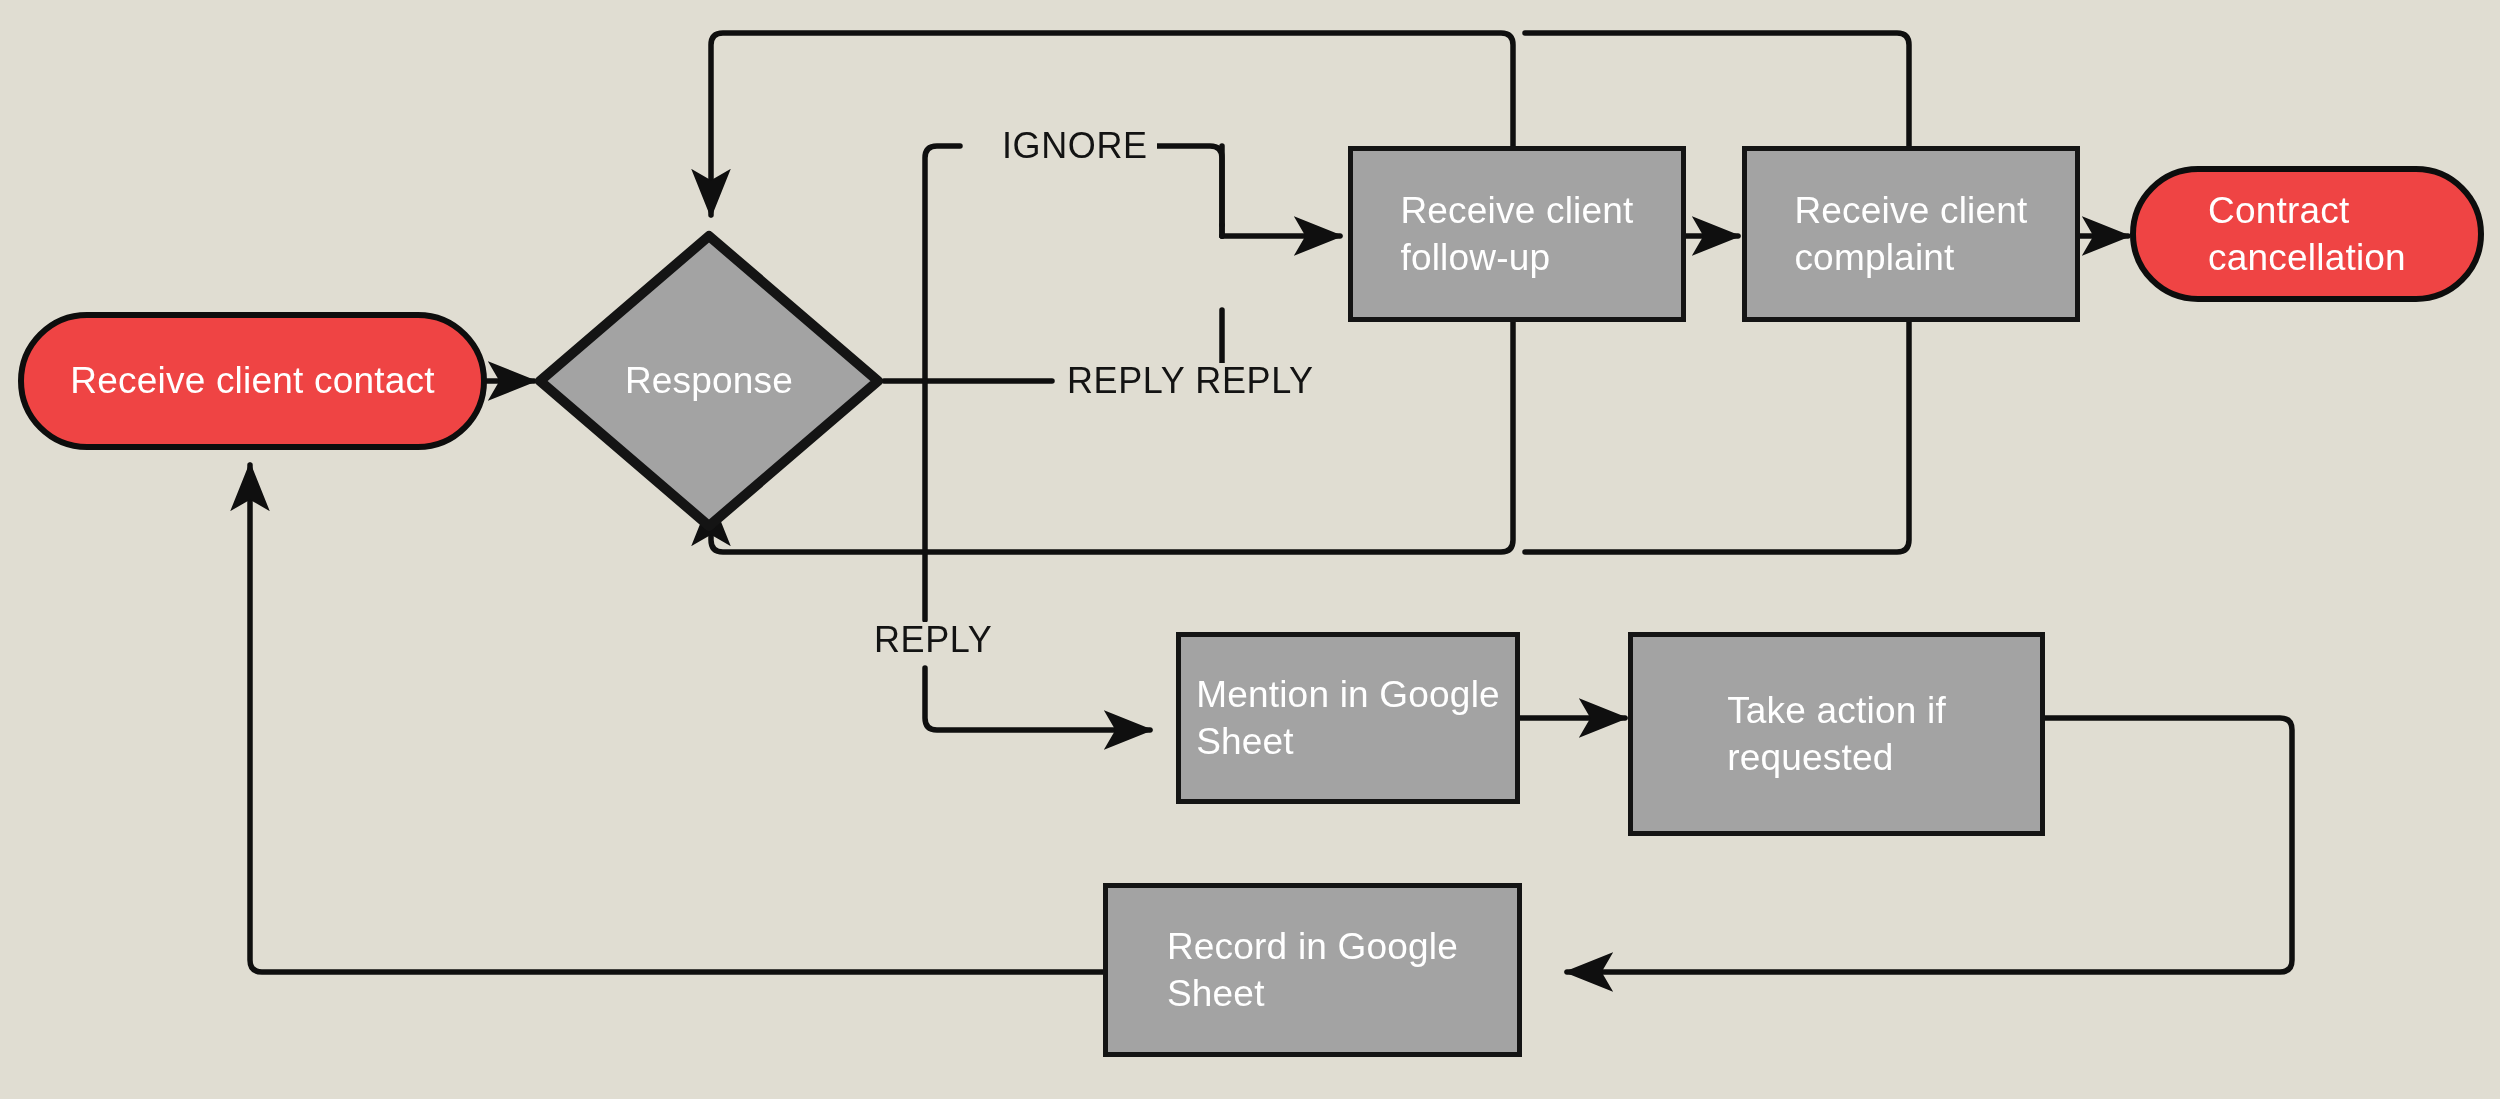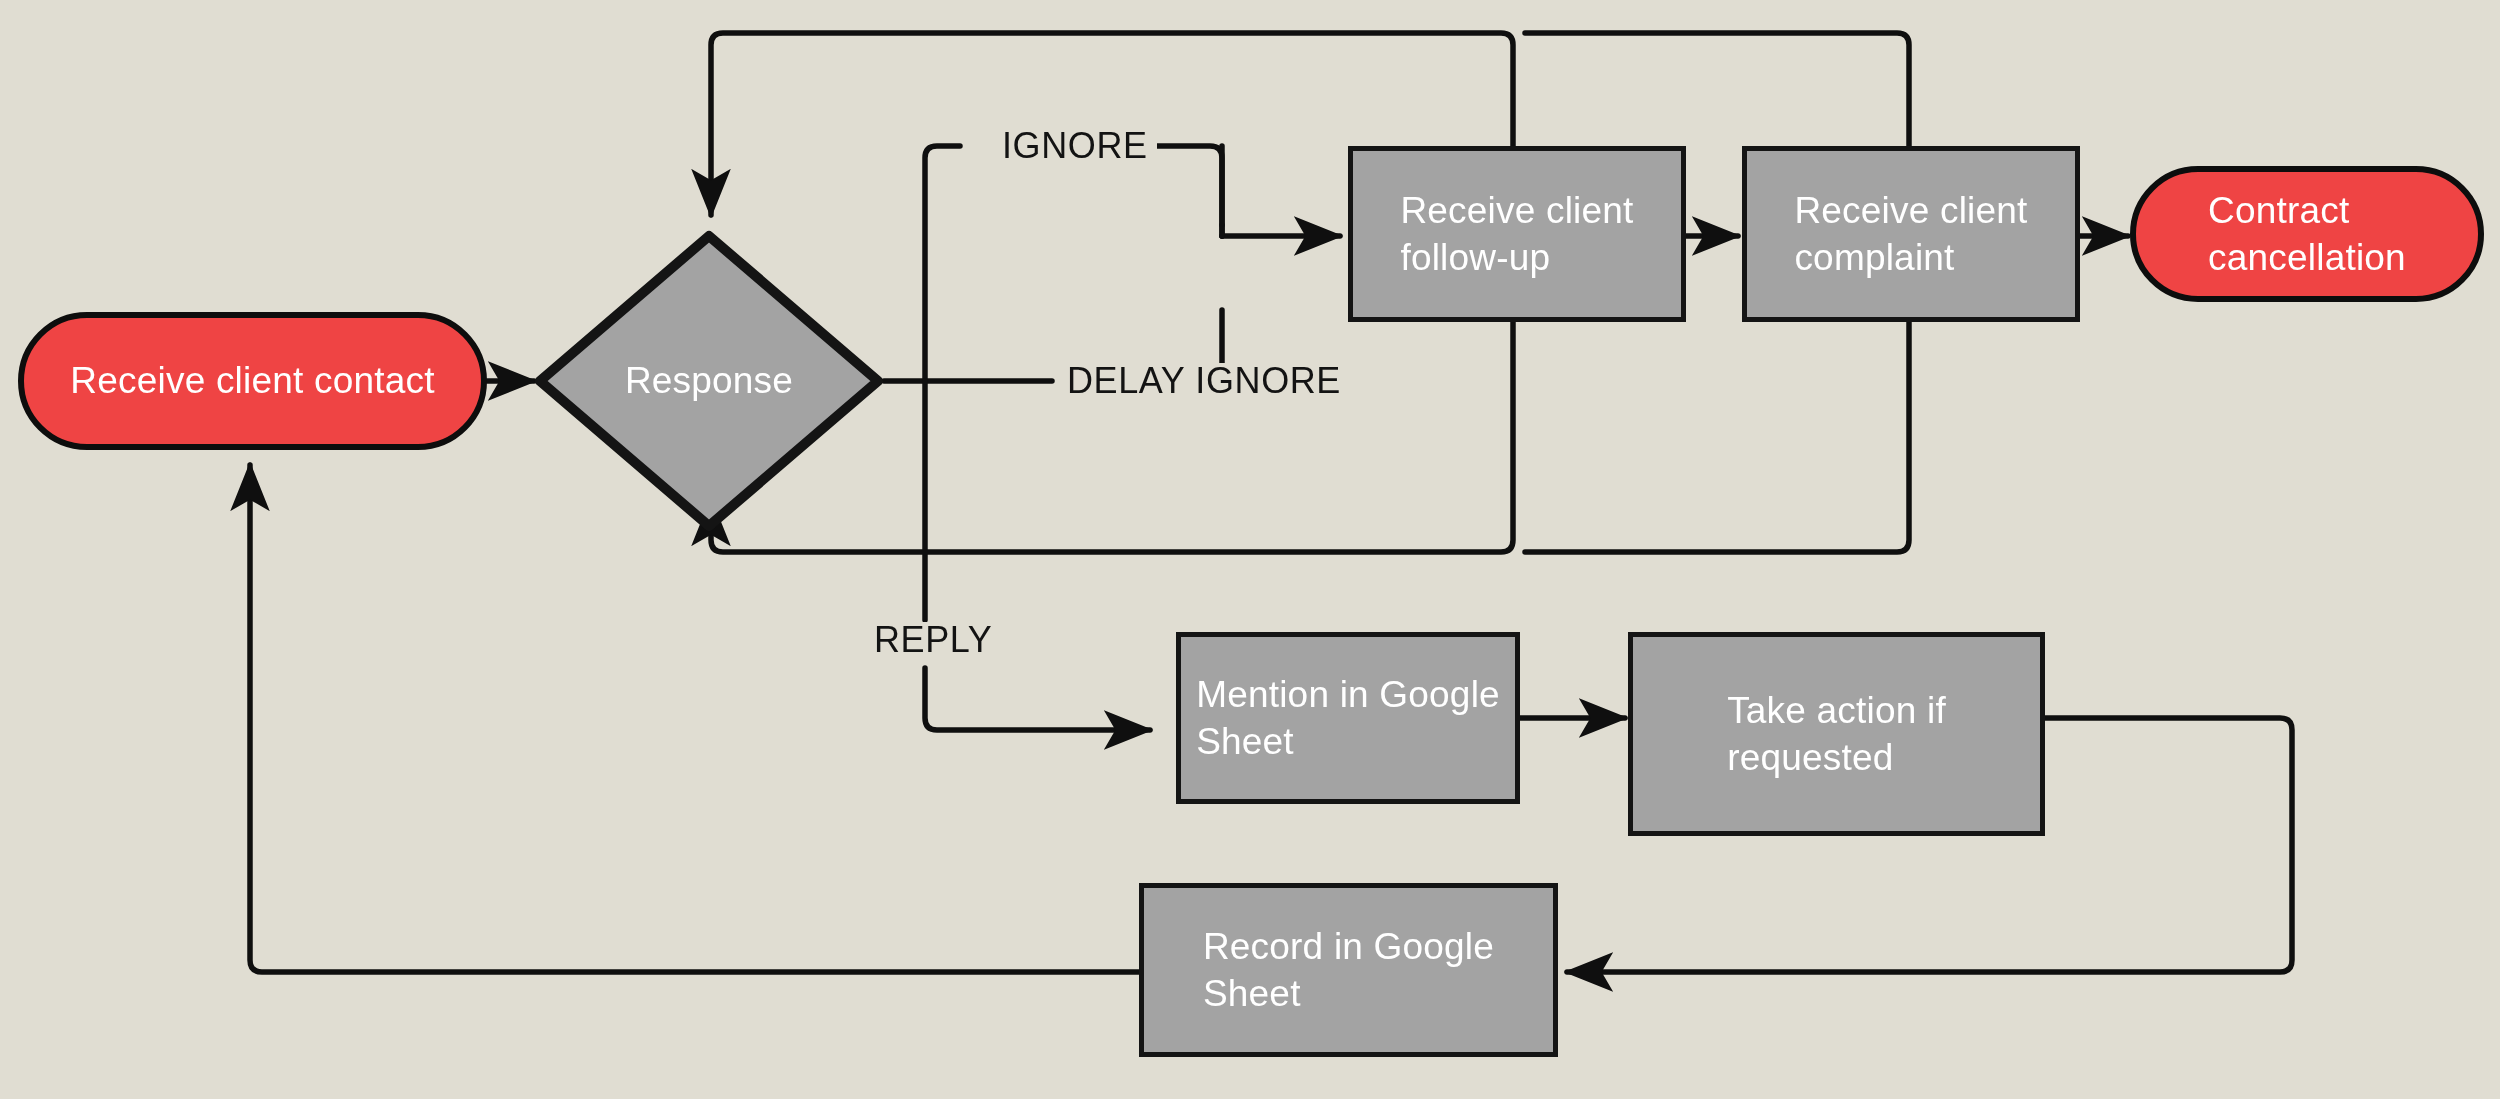--- a/index.html
+++ b/index.html
@@ -130,24 +130,24 @@
   <div class="node rect" style="left:1176px;top:632px;width:344px;height:172px;">
     <span>Mention in Google
 Sheet</span>
   </div>
 
   <div class="node rect" style="left:1628px;top:632px;width:417px;height:204px;">
     <span>Take action if
 requested</span>
   </div>
 
-  <div class="node rect" style="left:1139px;top:883px;width:419px;height:174px;">
+  <div class="node rect" style="left:1103px;top:883px;width:419px;height:174px;">
     <span>Record in Google
 Sheet</span>
   </div>
 
   <div class="edge-label" style="left:993px;top:128px;">IGNORE</div>
 
-  <div class="edge-label" style="left:1058px;top:363px;">DELAY IGNORE</div>
+  <div class="edge-label" style="left:1058px;top:363px;">REPLY REPLY</div>
 
   <div class="edge-label" style="left:865px;top:622px;">REPLY</div>
 
 </div>
 
 </body></html>

